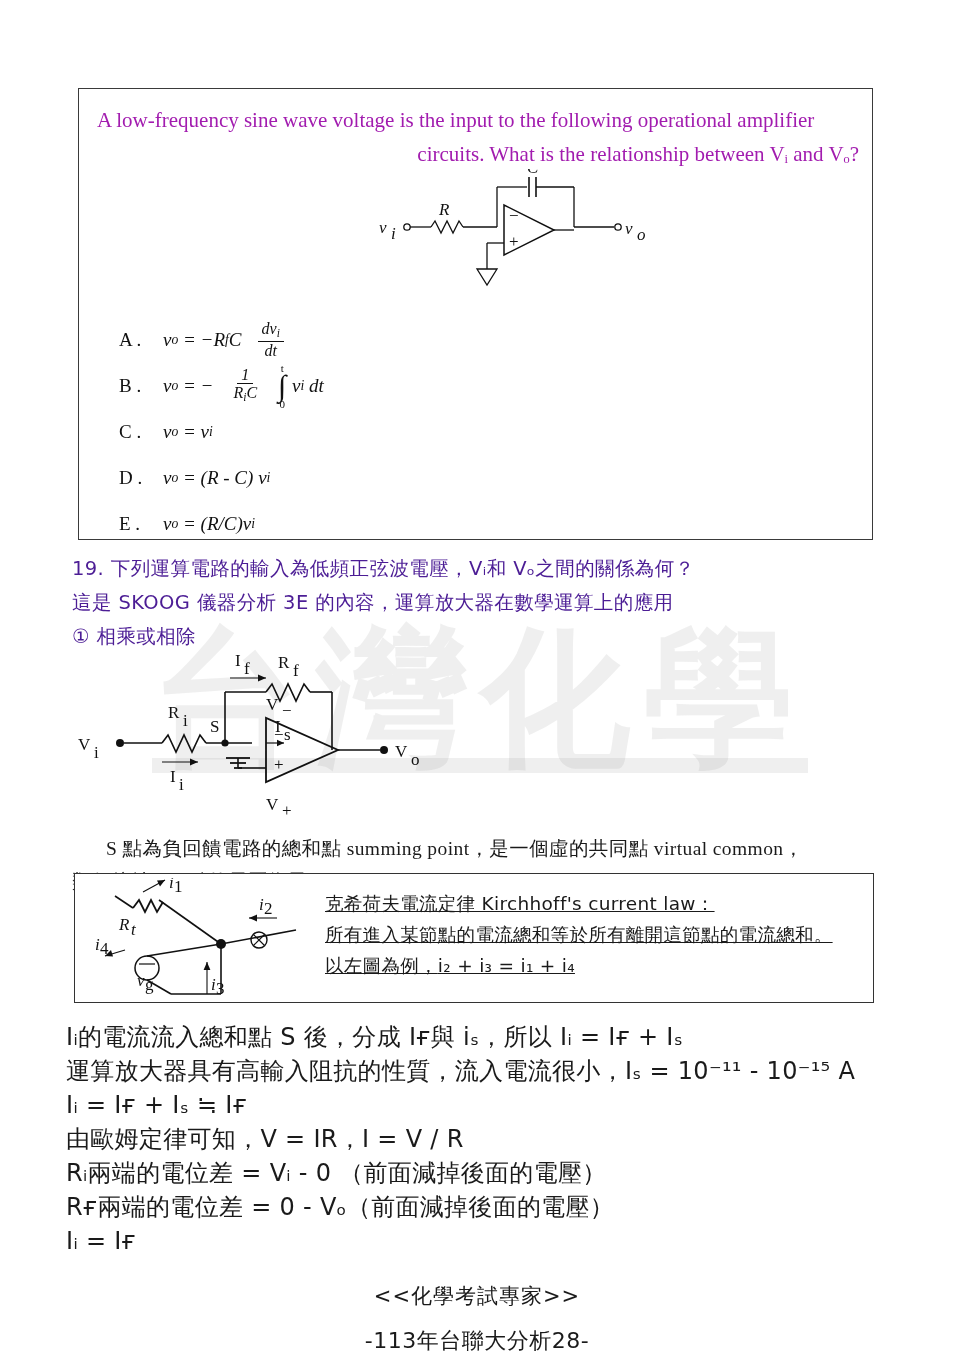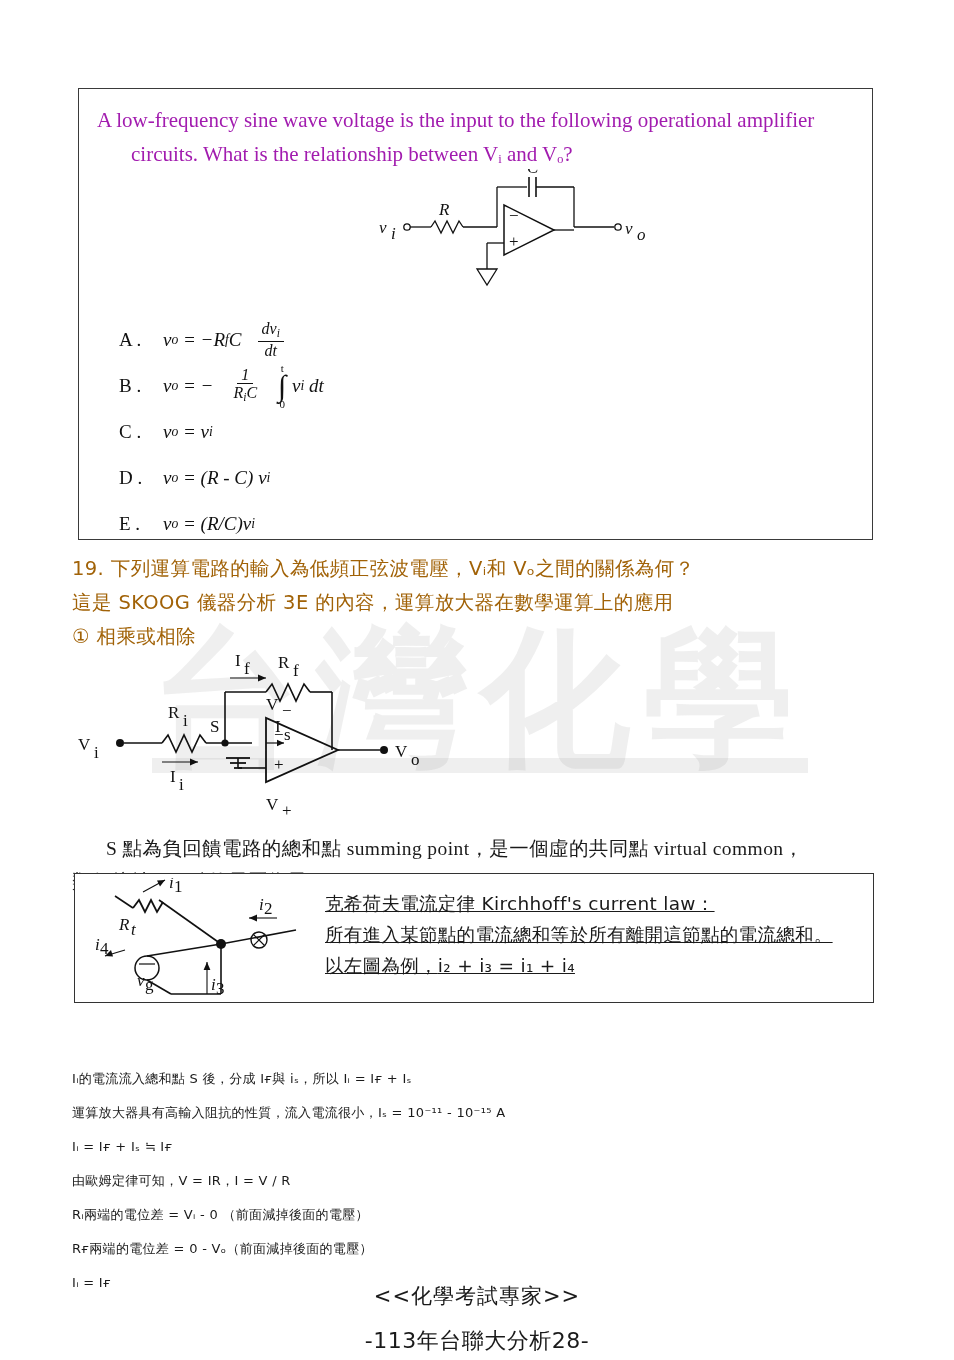--- a/index.html
+++ b/index.html
@@ -48,21 +48,21 @@
   .qtext {
     position: absolute;
     left: 18px;
     top: 14px;
     width: 762px;
     font-family: Liberation Serif, serif;
     font-size: 21px;
     line-height: 34px;
     color: #a21caf;
   }
-  .qtext .indent { display: block; margin-left: 34px; }
+  .qtext .indent { display: block; margin-left: 34px; text-align: right; }
   .sub { font-size: 0.72em; vertical-align: -0.22em; }
 
   
   .ans {
     position: absolute;
     left: 40px;
     top: 228px;
     width: 700px;
     font-family: "Liberation Serif", serif;
     font-size: 19px;
@@ -103,21 +103,21 @@
     line-height: 10px;
   }
   .intg .big { font-size: 30px; line-height: 26px; font-style: normal; }
 
   
   .cn {
     position: absolute;
     font-family: "DejaVu Sans", "Liberation Sans", sans-serif;
     font-size: 19.5px;
     line-height: 34px;
-    color: #a16207;
+    color: #4c1d95;
     letter-spacing: 0.4px;
   }
   .l1 { left: 72px; top: 552px; width: 820px; }
   .l2 { left: 72px; top: 586px; width: 820px; }
   .l3 { left: 72px; top: 620px; width: 820px; }
 
   .para-s {
     position: absolute;
     left: 72px;
     top: 832px;
@@ -148,27 +148,26 @@
     font-family: "DejaVu Sans", "Liberation Sans", sans-serif;
     font-size: 18.5px;
     line-height: 31px;
     letter-spacing: 0.3px;
     text-decoration: underline;
   }
 
   
   .deriv {
     position: absolute;
-    left: 72px;
+    left: 66px;
     top: 1020px;
     width: 830px;
     font-family: "DejaVu Sans", "Liberation Sans", sans-serif;
-    font-size: 13px;
+    font-size: 24px;
     letter-spacing: 0.3px;
-    margin-top: 42px;
   }
   .deriv div { line-height: 34px; white-space: nowrap; }
 
   
   .footer {
     position: absolute;
     left: 0;
     top: 1282px;
     width: 954px;
     text-align: center;

